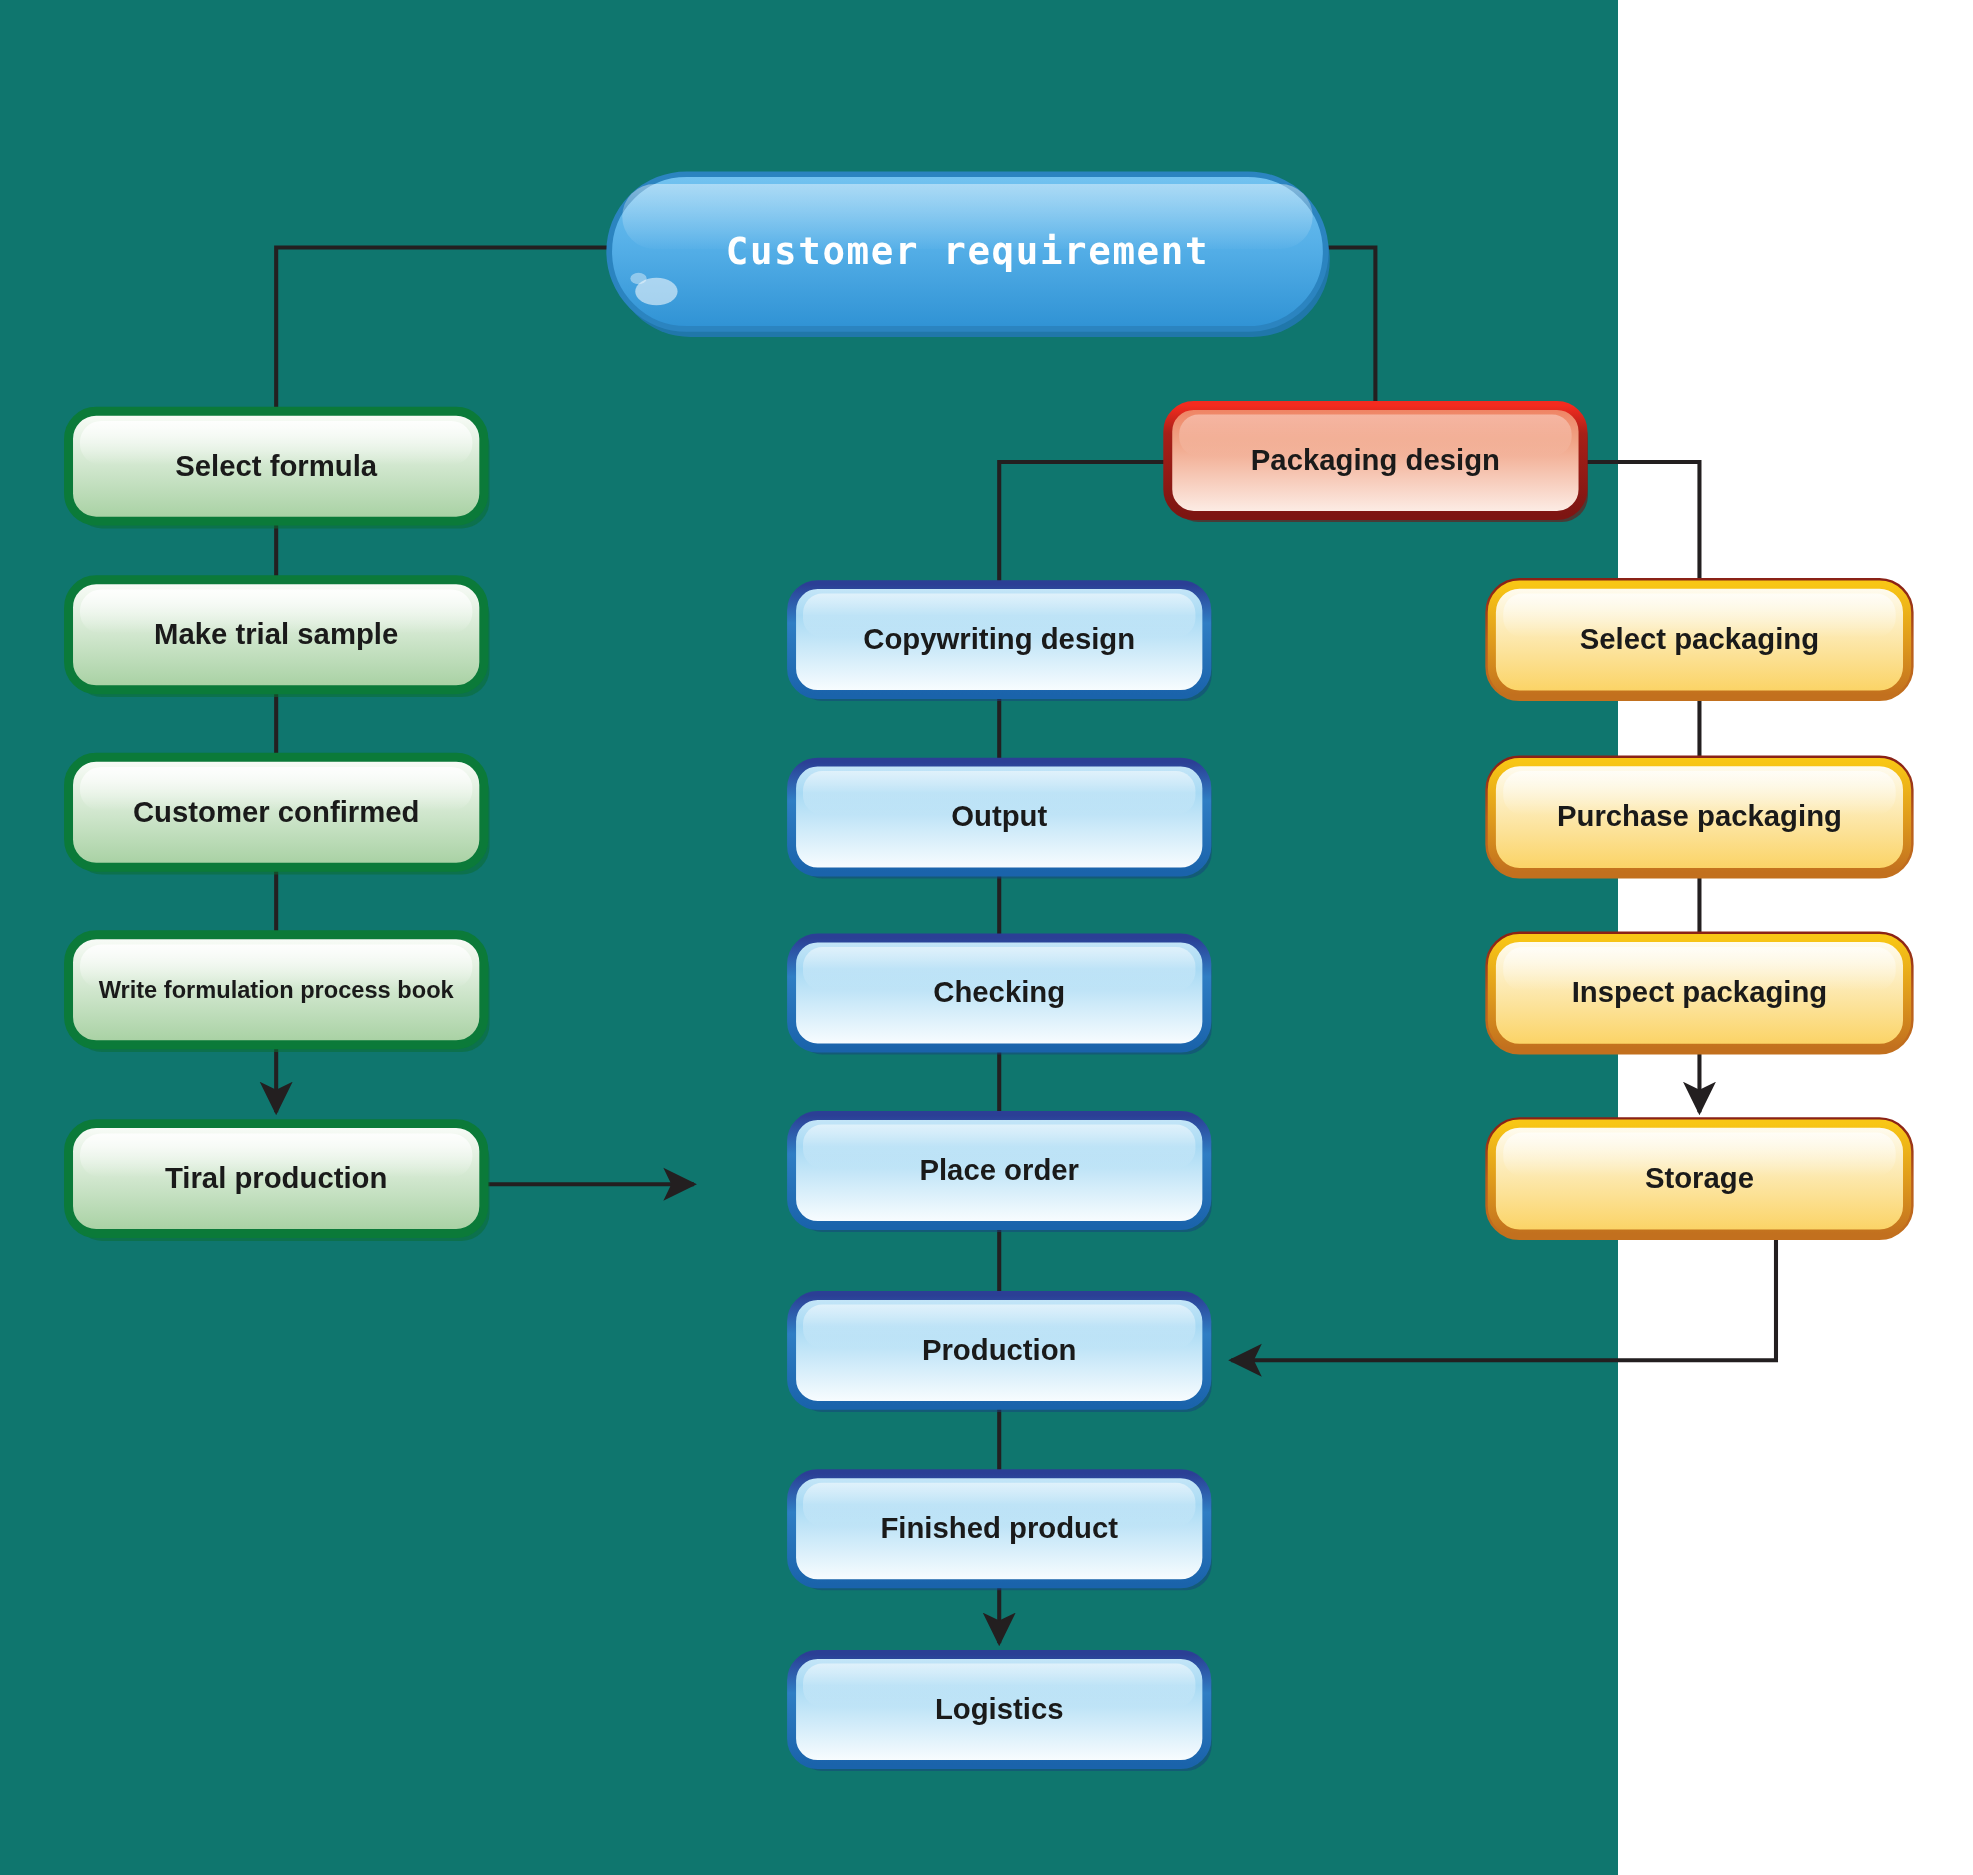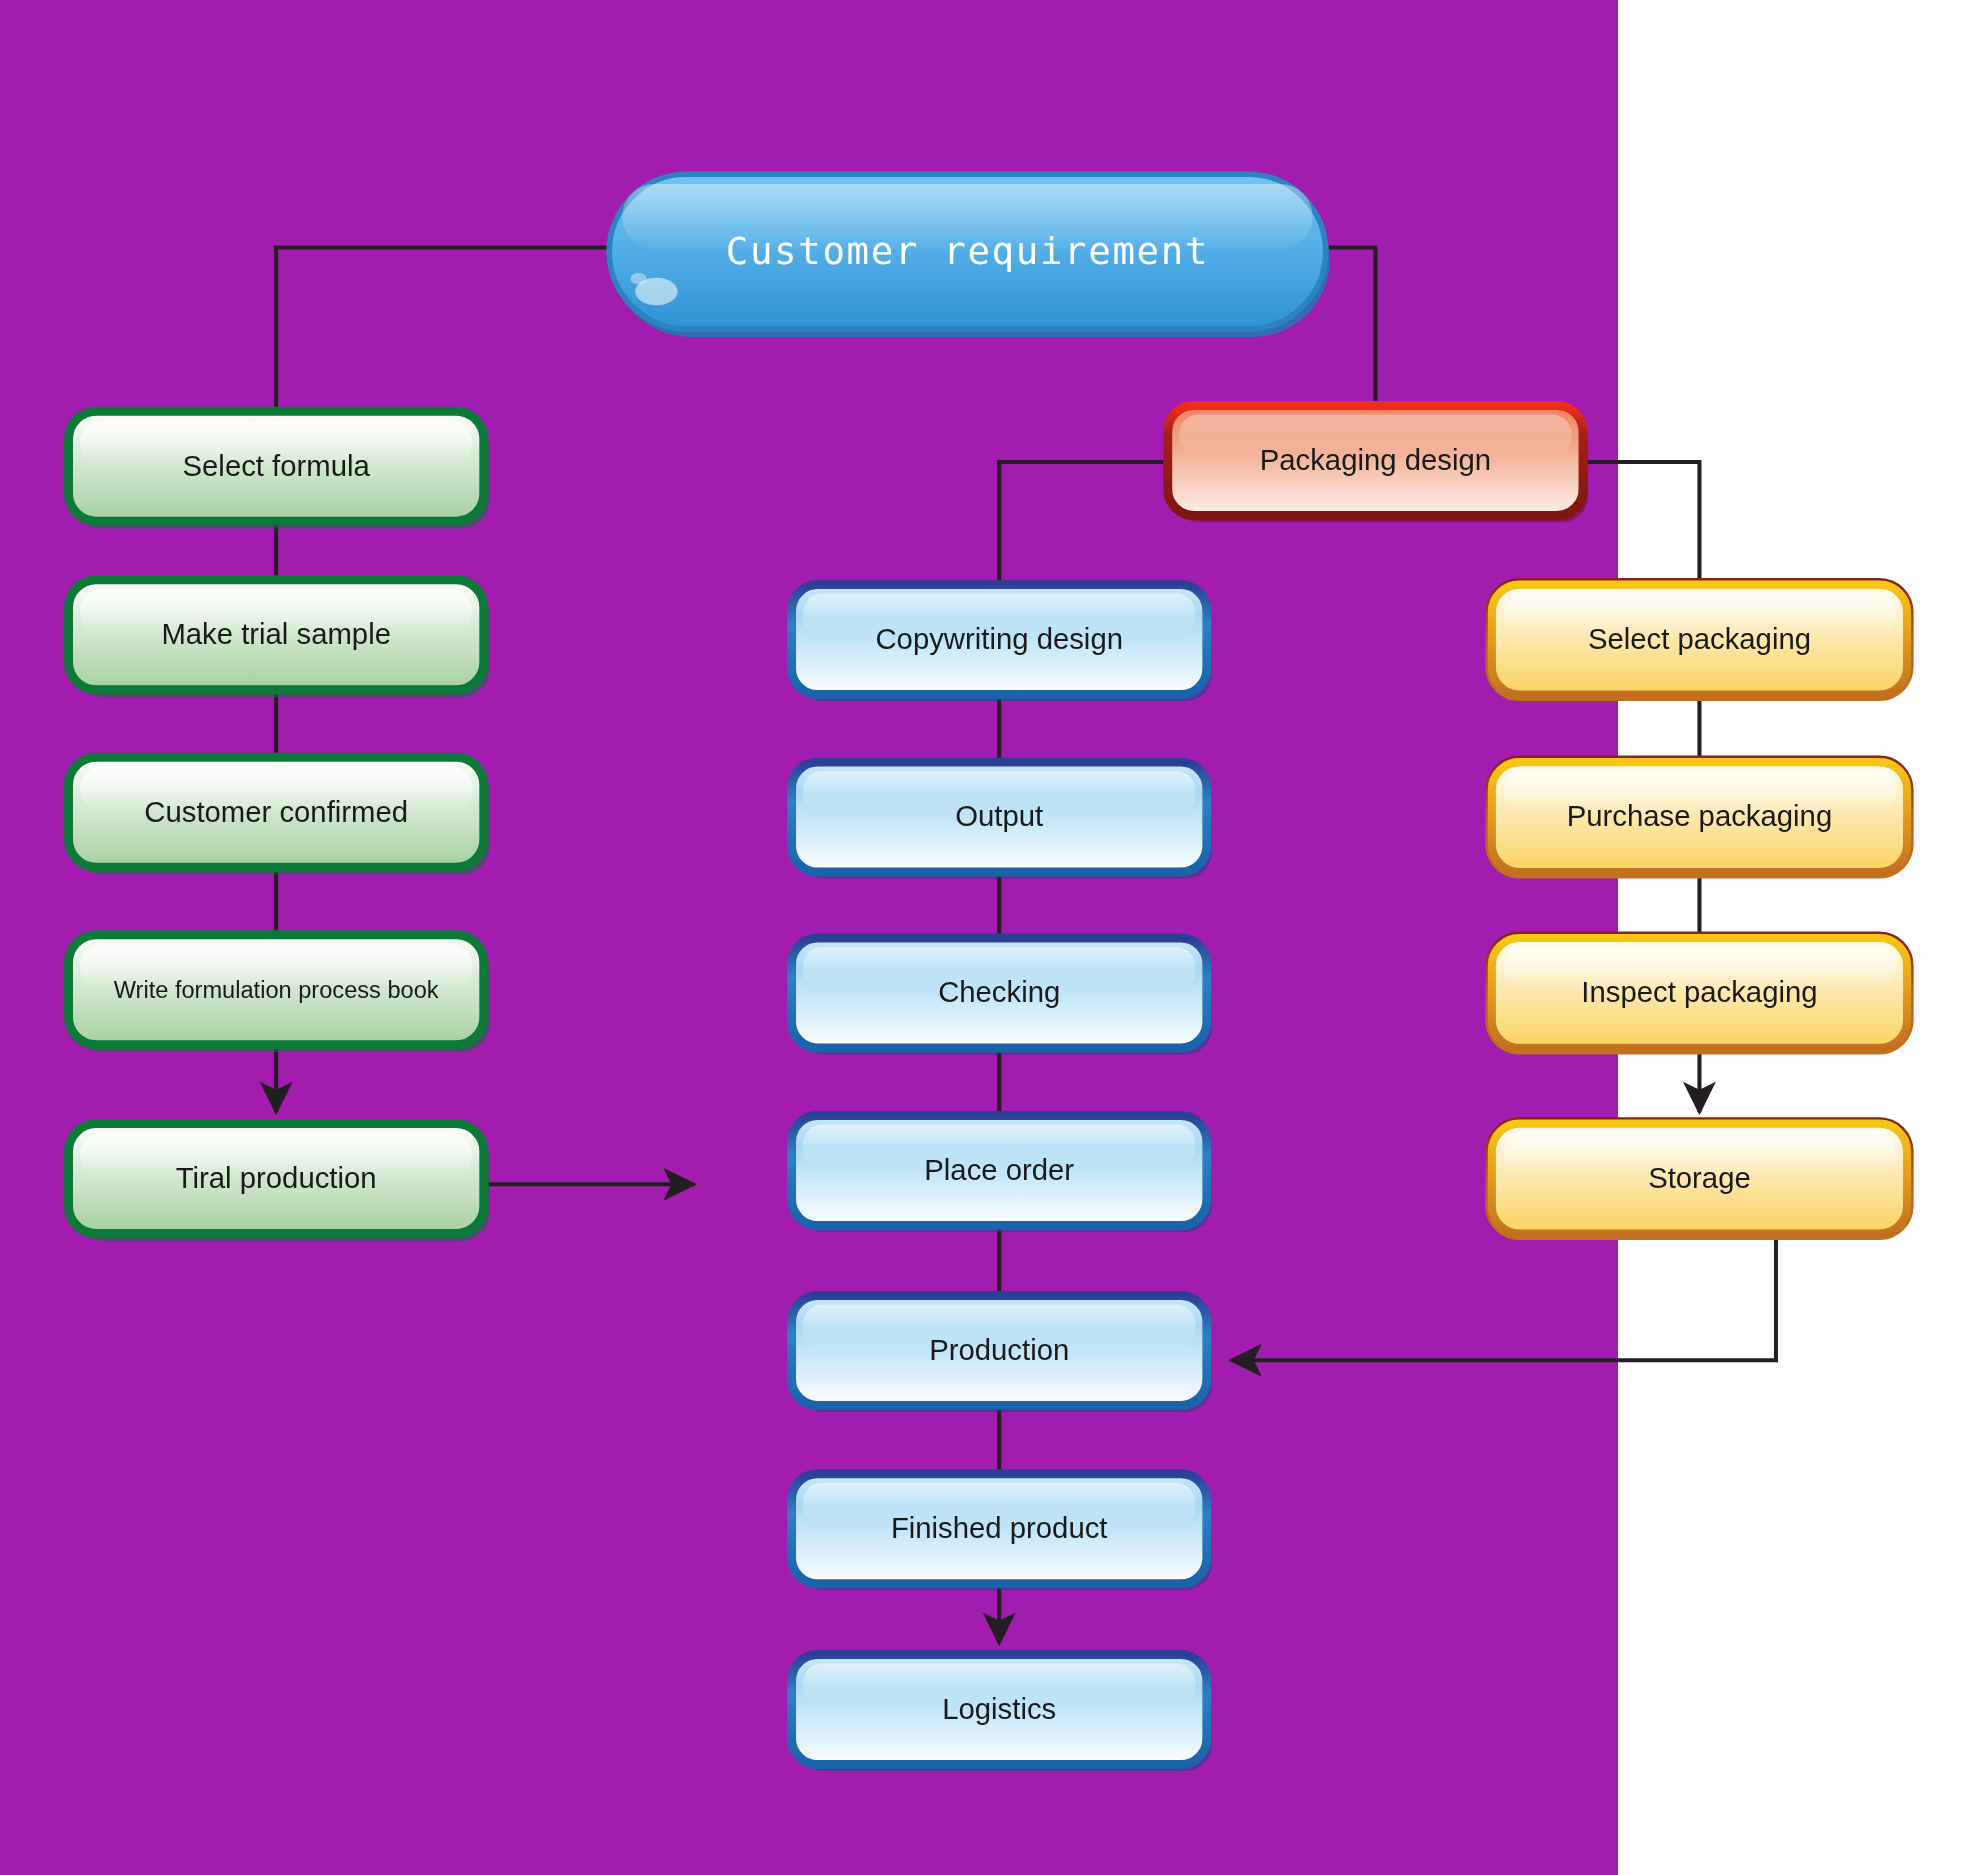--- a/index.html
+++ b/index.html
@@ -1,17 +1,17 @@
 <!DOCTYPE html>
 <html style="font-size:13px"><head>
 <meta charset="utf-8">
 <style>
   html, body { margin:0; padding:0; background:#ffffff; }
   body { width:1974px; height:1876px; font-family:"Liberation Sans", sans-serif; overflow:hidden; }
-  #stage { position:relative; width:1618px; height:1876px; background:#a21caf; }
+  #stage { position:relative; width:1618px; height:1876px; background:#0f766e;font-weight:bold; }
   svg.flow { position:absolute; left:0; top:0; width:1974px; height:1876px; }
   .node-label { font-family:"Liberation Sans", sans-serif; fill:#1a1a1a; text-anchor:middle; dominant-baseline:middle; }
   .node-label.root { font-family:"DejaVu Sans Mono", monospace; fill:#ffffff; letter-spacing:2px; }
 </style>
 </head>
 <body>
 
 <div id="stage">
   <svg class="flow" viewBox="0 0 2424 2304" xmlns="http://www.w3.org/2000/svg">
     <defs>

